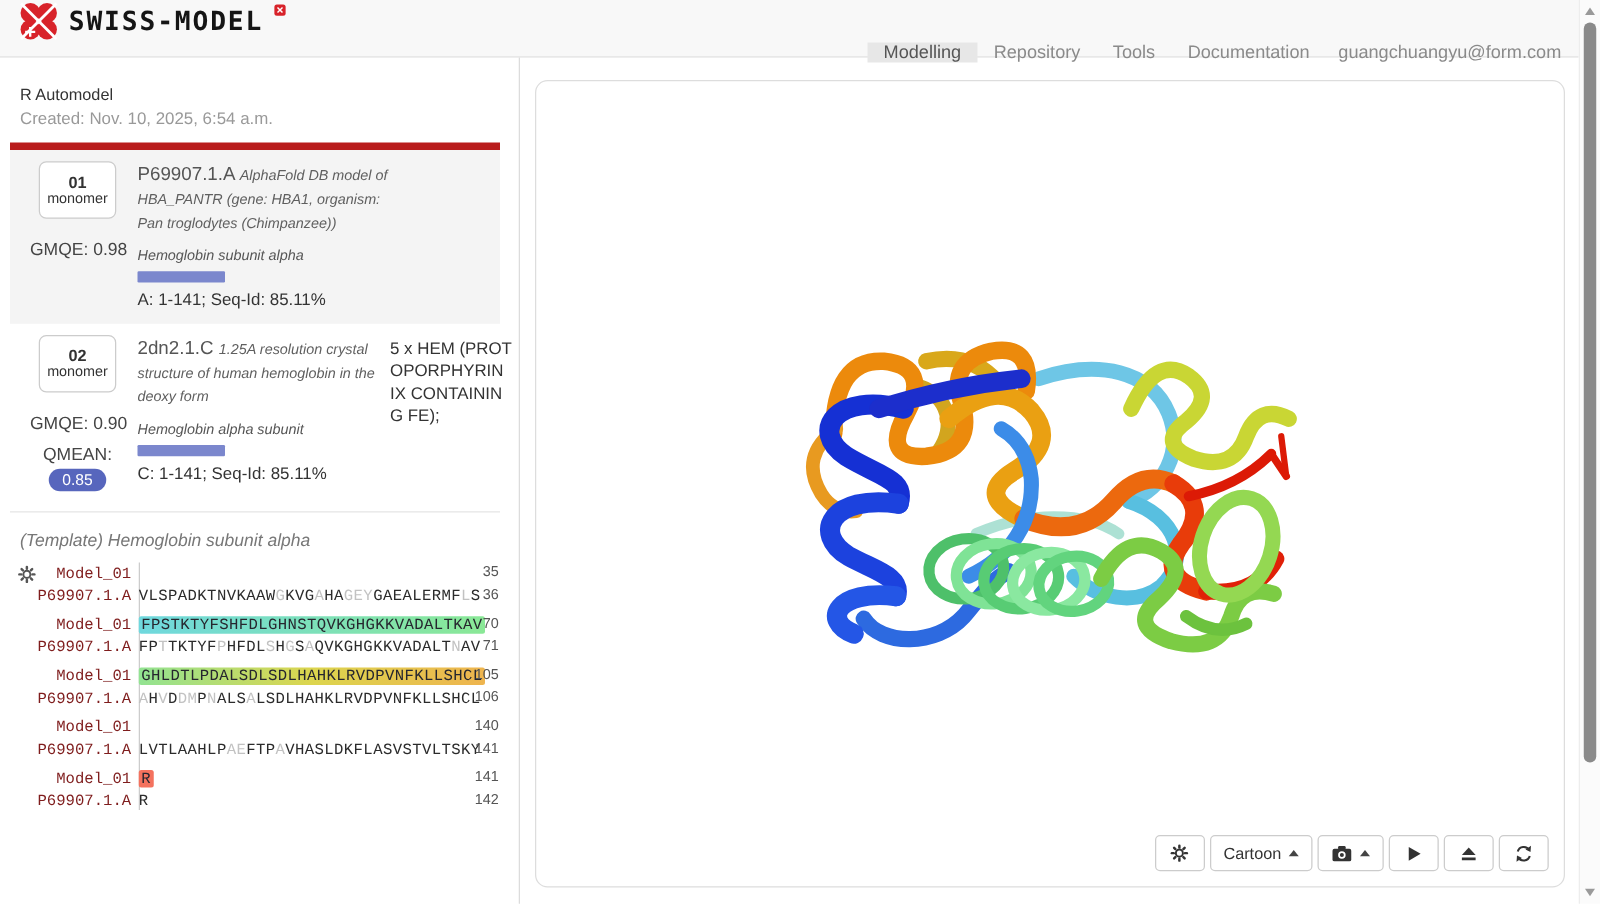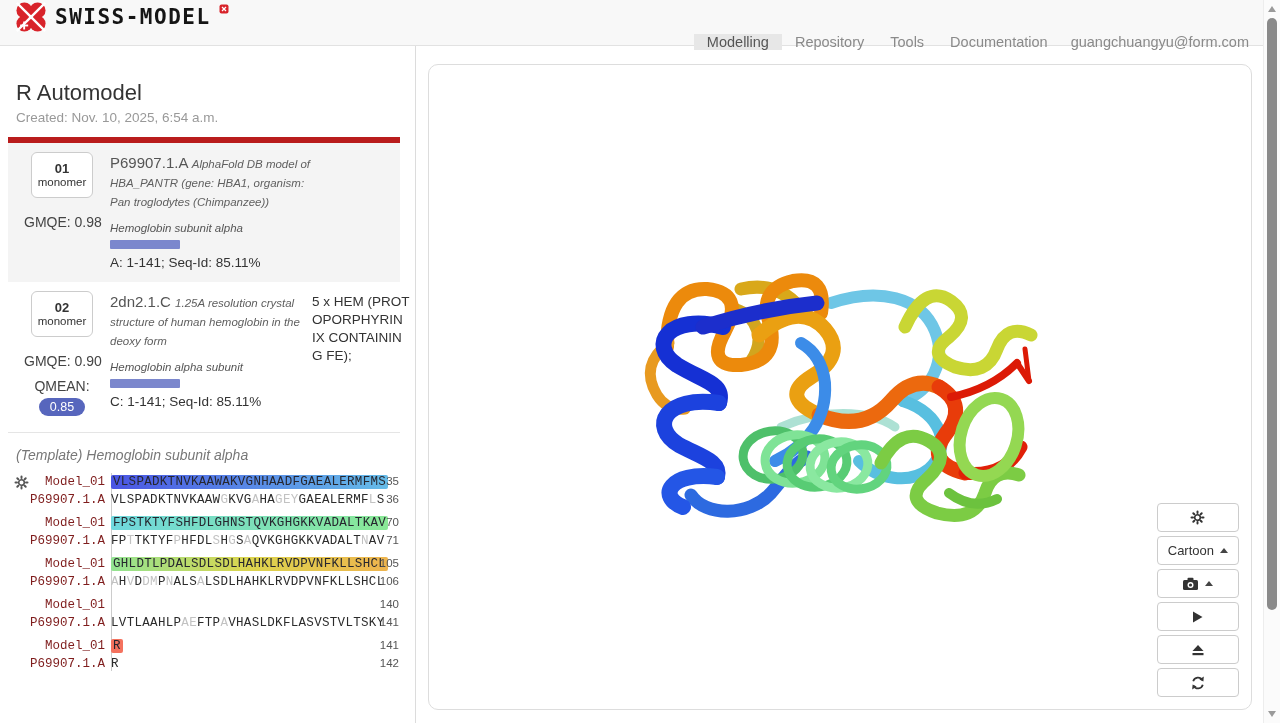--- a/index.html
+++ b/index.html
@@ -27,21 +27,21 @@
     cursor:pointer; white-space:nowrap;
   }
   .navlinks .nav-item.active { background:#e7e7e7; color:#555; }
   .navlinks .nav-email { display:flex; align-items:center; padding:0 14px 0 10px; color:#8a8a8a; cursor:pointer; }
 
   
   .left-panel {
     position:absolute; left:0; top:46px; width:416px; height:677px;
     border-right:1px solid #dcdcdc; padding:22px 0 0 16px;
   }
-  .page-title { font-size:22px; font-weight:500; color:#333; margin:12px 0 4px 0; }
+  .page-title { font-size:13px; font-weight:500; color:#333; margin:0 0 4px 0; }
   .created { font-size:13.5px; color:#999; }
 
   .models { margin:12px 15px 0 -8px; border-top:6px solid #b91c1c; border-bottom:1px solid #e5e5e5; }
   .model-card { display:flex; padding:9px 4px 12px 16px; }
   .model-card.striped { background:#f4f4f4; }
   .mc-col1 { width:76px; flex-shrink:0; text-align:center; }
   .rank-box {
     width:62px; height:46px; margin:0 auto; background:#fff;
     border:1px solid #ccc; border-radius:6px; display:flex; flex-direction:column;
     align-items:center; justify-content:center; cursor:pointer;
@@ -77,21 +77,21 @@
   .align-seq .tchar { color:#2b2b2b; }
   .align-seq .tchar.dim { color:#c2c2c2; }
   .align-num { position:absolute; right:0; top:2px; font-size:11.5px; color:#555; font-family:"Liberation Sans", sans-serif; }
 
   
   .viewer-card {
     position:absolute; left:428px; top:64px; width:824px; height:646px;
     background:#fff; border:1px solid #ddd; border-radius:10px;
   }
   .structure-svg { position:absolute; left:0; top:0; cursor:grab; }
-  .viewer-toolbar { position:absolute; right:12px; bottom:12px; display:flex; gap:4px;flex-direction:column; }
+  .viewer-toolbar { position:absolute; right:12px; bottom:12px; display:flex; gap:4px; }
   .vbtn {
     height:29px; min-width:40px; background:#fff; border:1px solid #ccc; border-radius:4px;
     display:flex; align-items:center; justify-content:center; gap:6px; padding:0 10px;
     font-size:13px; color:#333; cursor:pointer;
   }
   .caret-up { width:0; height:0; border-left:4px solid transparent; border-right:4px solid transparent; border-bottom:5px solid #444; }
 
   
   .vscrollbar { position:absolute; right:0; top:0; width:17px; height:723px; background:#fbfbfb; border-left:1px solid #ededed; }
   .vthumb { position:absolute; left:3px; top:18px; width:10px; height:592px; background:#8a8a8a; border-radius:5px; cursor:pointer; }
@@ -199,21 +199,20 @@
             <line x1="11.4" y1="11.4" x2="12.5" y2="12.5"></line>
           <line x1="12.5" y1="3.5" x2="11.4" y2="4.6"></line>
             <line x1="4.6" y1="11.4" x2="3.5" y2="12.5"></line>
         </g>
       </svg>
     </span>
     <div id="alignment-rows">
         <div class="align-block">
           <div class="align-row">
             <div class="align-label">Model_01</div>
-            <div class="align-seq"><span class="seq-hl" style="background: linear-gradient(90deg, rgb(74, 85, 228), rgb(102, 188, 232));">VLSPADKTNVKAAWAKVGNHAADFGAEALERMFMS</span></div>
             <div class="align-num">35</div>
           </div>
           <div class="align-row">
             <div class="align-label">P69907.1.A</div>
             <div class="align-seq"><span class="tchar">V</span><span class="tchar">L</span><span class="tchar">S</span><span class="tchar">P</span><span class="tchar">A</span><span class="tchar">D</span><span class="tchar">K</span><span class="tchar">T</span><span class="tchar">N</span><span class="tchar">V</span><span class="tchar">K</span><span class="tchar">A</span><span class="tchar">A</span><span class="tchar">W</span><span class="tchar dim">G</span><span class="tchar">K</span><span class="tchar">V</span><span class="tchar">G</span><span class="tchar dim">A</span><span class="tchar">H</span><span class="tchar">A</span><span class="tchar dim">G</span><span class="tchar dim">E</span><span class="tchar dim">Y</span><span class="tchar">G</span><span class="tchar">A</span><span class="tchar">E</span><span class="tchar">A</span><span class="tchar">L</span><span class="tchar">E</span><span class="tchar">R</span><span class="tchar">M</span><span class="tchar">F</span><span class="tchar dim">L</span><span class="tchar">S</span></div>
             <div class="align-num">36</div>
           </div>
         </div>
         <div class="align-block">
           <div class="align-row">

